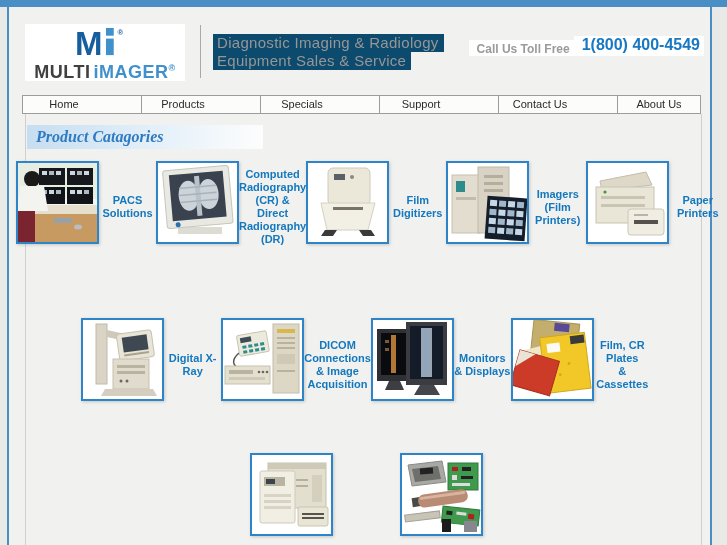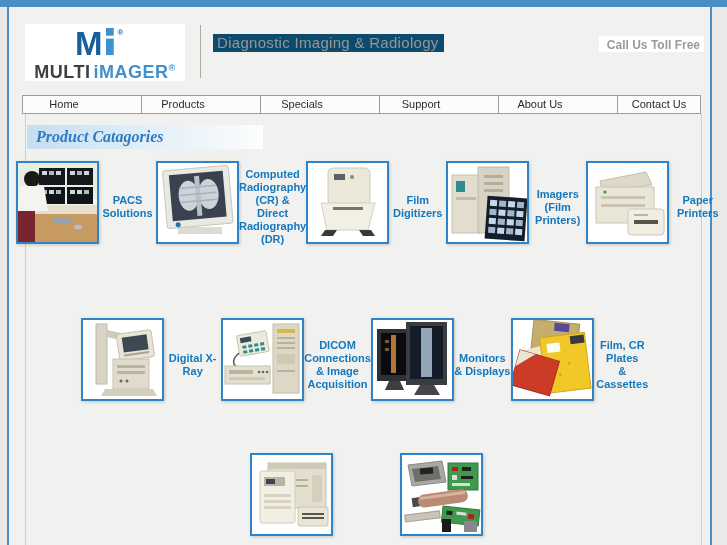--- a/index.html
+++ b/index.html
@@ -85,33 +85,35 @@
         <rect x="33" y="2" width="8" height="8" fill="#4090cc"></rect>
         <text x="45" y="9" class="mark-reg">®</text>
       </svg>
       <div class="logo-text"><span class="lt-dark">MULTI</span><span class="lt-light">iMAGER</span><span class="lt-reg">®</span></div>
     </div>
 
     <div class="logo-divider"></div>
 
     <div class="tagline">
       <span class="tl">Diagnostic Imaging &amp; Radiology</span>
+      <span class="tl">Equipment Sales &amp; Service</span>
     </div>
 
     <div class="call-us">
       <span class="call-label">Call Us Toll Free</span>
+      <span class="phone">1(800) 400-4549</span>
     </div>
 
     <div class="nav">
       <div class="nav-cell">Home</div>
       <div class="nav-cell">Products</div>
       <div class="nav-cell">Specials</div>
       <div class="nav-cell">Support</div>
+      <div class="nav-cell">Contact Us</div>
       <div class="nav-cell">About Us</div>
-      <div class="nav-cell">Contact Us</div>
     </div>
 
     <div class="content-borders"></div>
 
     <div class="section-title">Product Catagories</div>
 
     <div class="row row1">
 
       <div class="cat">
         <div class="img-box">

